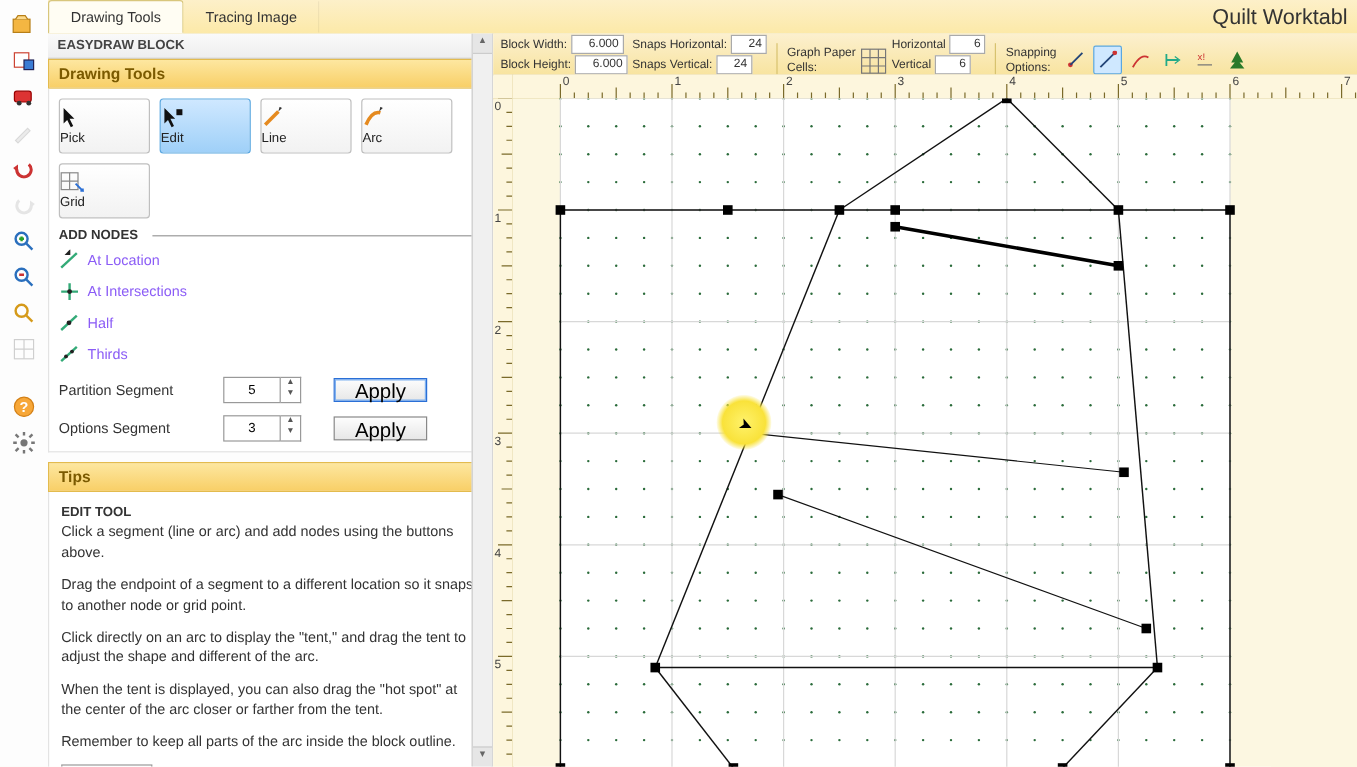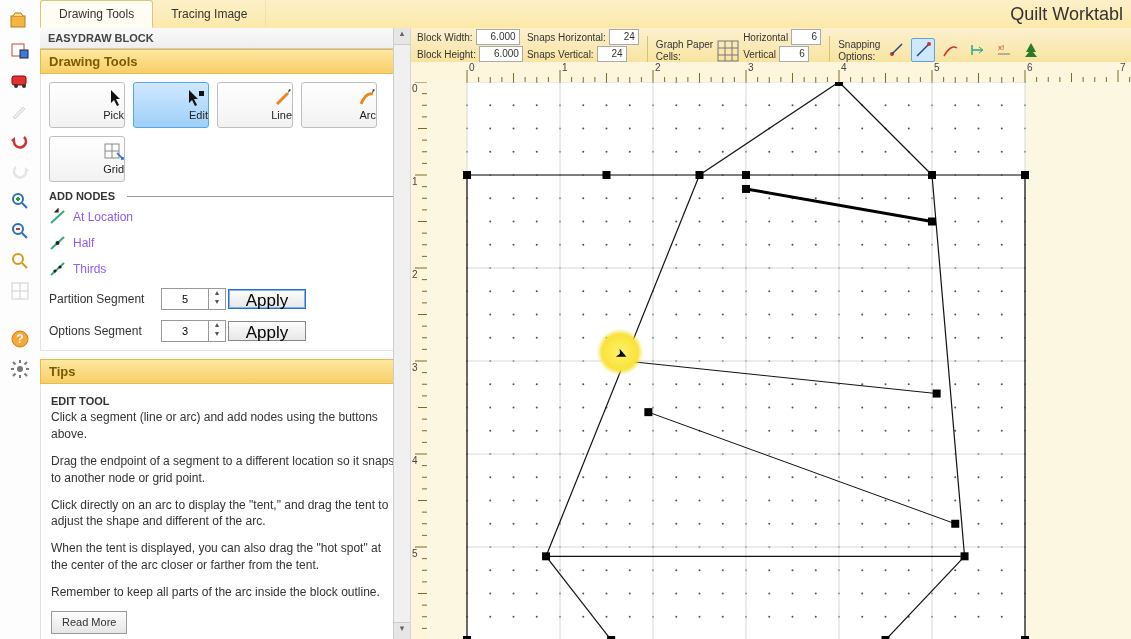--- a/index.html
+++ b/index.html
@@ -14,27 +14,27 @@
 .icon-col .ic{width:32px;height:26px;margin:4px auto;display:flex;align-items:center;justify-content:center;border-radius:3px}
 
 .main{position:absolute;left:40px;top:28px;width:1091px;height:631px;display:flex}
 
 .panel{width:370px;height:611px;background:#fdfdfd;border-right:1px solid #d6d6d6;overflow:hidden;position:relative}
 .panel-hdr{background:linear-gradient(#fafafa,#eee);font-size:11px;font-weight:bold;padding:4px 8px;border-bottom:1px solid #ccc;color:#444}
 .section-title{background:linear-gradient(#fde7a0,#f8cf67);color:#7b5a00;font-weight:bold;font-size:13px;padding:4px 8px;border:1px solid #e3bb4e;display:flex;align-items:center}
 .section-title .caret{margin-left:auto;color:#b58b1a}
 .tools-box{background:#fff;border:1px solid #e3e3e3;border-top:0;padding:8px}
 .tool-row{display:flex;gap:8px;flex-wrap:wrap}
-.tool-btn{width:74px;height:44px;border:1px solid #bfbfbf;border-radius:3px;background:linear-gradient(#fff,#f2f2f2);display:flex;flex-direction:column;align-items:flex-end;justify-content:center;cursor:pointer;font-size:11px;color:#222;gap:2px}
+.tool-btn{width:74px;height:44px;border:1px solid #bfbfbf;border-radius:3px;background:linear-gradient(#fff,#f2f2f2);display:flex;flex-direction:column;align-items:flex-start;justify-content:center;cursor:pointer;font-size:11px;color:#222;gap:2px}
 .tool-btn.active{background:linear-gradient(#cfe8ff,#9fd0f8);border-color:#5aa7e0}
 .sub-hdr{font-size:11px;color:#333;font-weight:bold;display:flex;align-items:center;gap:6px;margin:8px 0 6px}
 .sub-hdr::after{content:"";flex:1;border-top:1px solid #999;margin-left:6px}
 .opt-grid{display:grid;grid-template-columns:1fr;gap:8px 16px;font-size:12px;color:#8b5cf6}
 .opt-item{display:flex;align-items:center;gap:6px;cursor:pointer}
-.seg-row{display:flex;align-items:center;gap:2px;margin-top:10px;font-size:12px}
+.seg-row{display:flex;align-items:center;gap:27px;margin-top:10px;font-size:12px}
 .seg-row .lbl{width:110px}
 .spin{display:flex;align-items:center}
 .spin input{width:42px;height:18px;text-align:center;border:1px solid #999;font-size:11px}
 .spin .ar{width:16px;height:20px;border:1px solid #999;border-left:0;display:flex;flex-direction:column}
 .spin .ar div{height:9px;font-size:7px;text-align:center;line-height:8px;color:#555}
 .apply-btn{width:78px;height:20px;border:1px solid #888;background:linear-gradient(#fdfdfd,#e7e7e7);font-size:17px;cursor:pointer}
 .apply-btn.hl{border:1px solid #2a6fd6;box-shadow:0 0 0 1px #7fb1ef inset}
 
 .tips-box{background:#fff;border:1px solid #e3e3e3;border-top:0;padding:10px;font-size:12px;line-height:1.4;color:#333}
 .tips-box strong{font-size:11px;display:block}
@@ -215,20 +215,28 @@
         </div>
 
         <div class="sub-hdr">ADD NODES</div>
         <div class="opt-grid">
           <div class="opt-item">
               <svg width="18" height="18">
                 <line x1="2" y1="15" x2="15" y2="3" stroke="#3a7" stroke-width="2"></line>
                 <path d="M11 1 L11 9 L3 9 Z" fill="#222" transform="translate(3,-1) scale(.6)"></path>
               </svg>
               <span>At Location</span>
+            </div>
+          <div class="opt-item">
+              <svg width="18" height="18">
+                <line x1="2" y1="9" x2="16" y2="9" stroke="#3a7" stroke-width="2"></line>
+                <line x1="9" y1="2" x2="9" y2="16" stroke="#3a7" stroke-width="2"></line>
+                <circle cx="9" cy="9" r="2" fill="#222"></circle>
+              </svg>
+              <span>At Intersections</span>
             </div>
           <div class="opt-item">
               <svg width="18" height="18">
                 <line x1="2" y1="15" x2="15" y2="3" stroke="#3a7" stroke-width="2"></line>
                 <circle cx="8.5" cy="9" r="2" fill="#222"></circle>
               </svg>
               <span>Half</span>
             </div>
           <div class="opt-item">
               <svg width="18" height="18">

